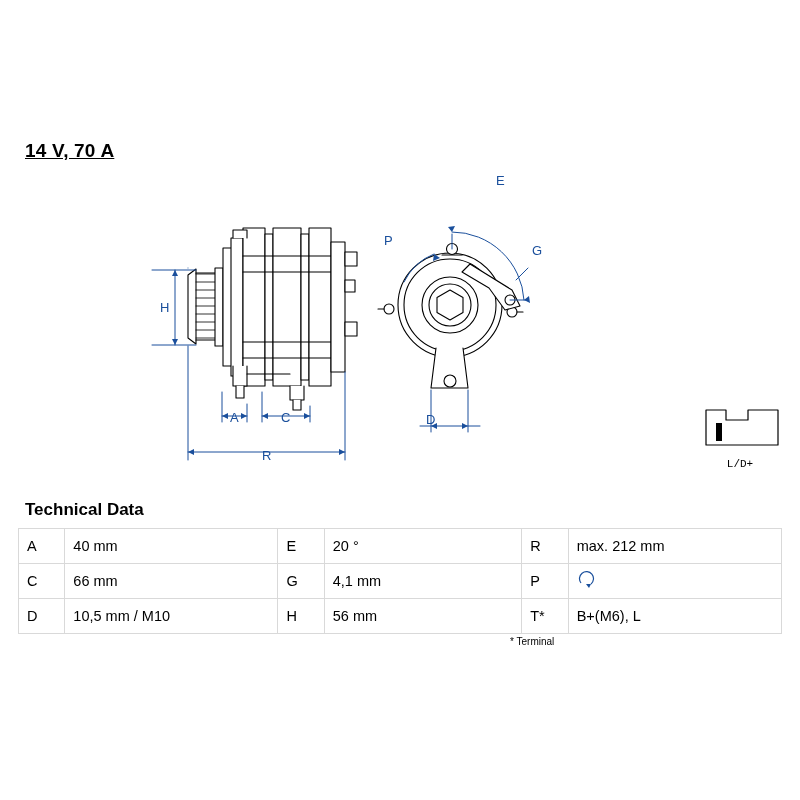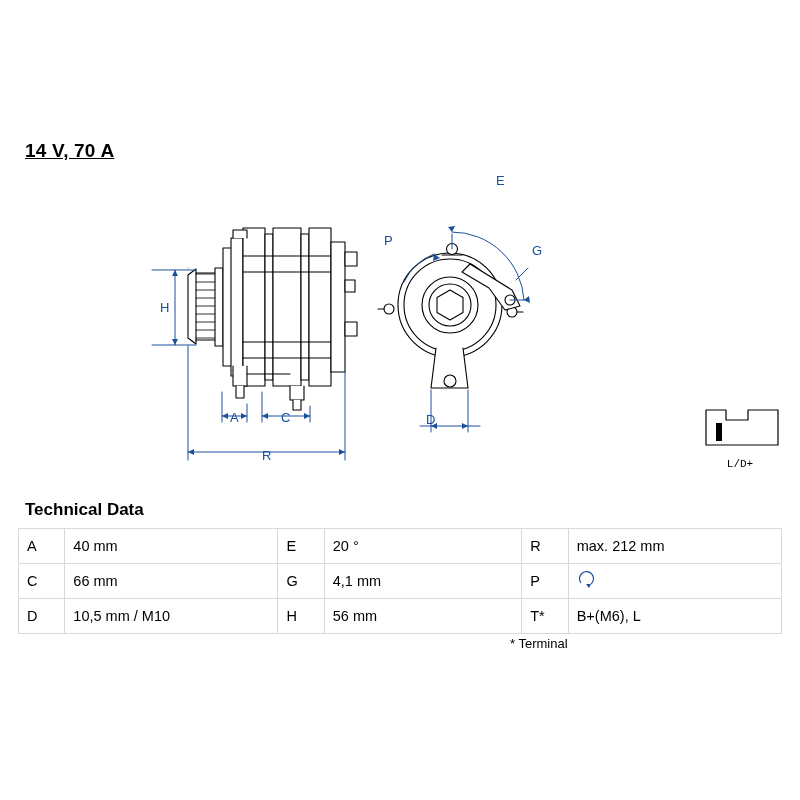--- a/index.html
+++ b/index.html
@@ -77,21 +77,21 @@
     width: 202px;
   }
   td.val-mid {
     width: 186px;
     margin-left: 43px;
   }
   .footnote {
     position: absolute;
     left: 510px;
     top: 636px;
-    font-size: 13px;
+    font-size: 10px;
   }
 </style>
 </head>
 <body>
 
 <div class="page">
 
   <div class="title">14 V, 70 A</div>
 
   <svg class="drawing" viewBox="0 0 800 330">

